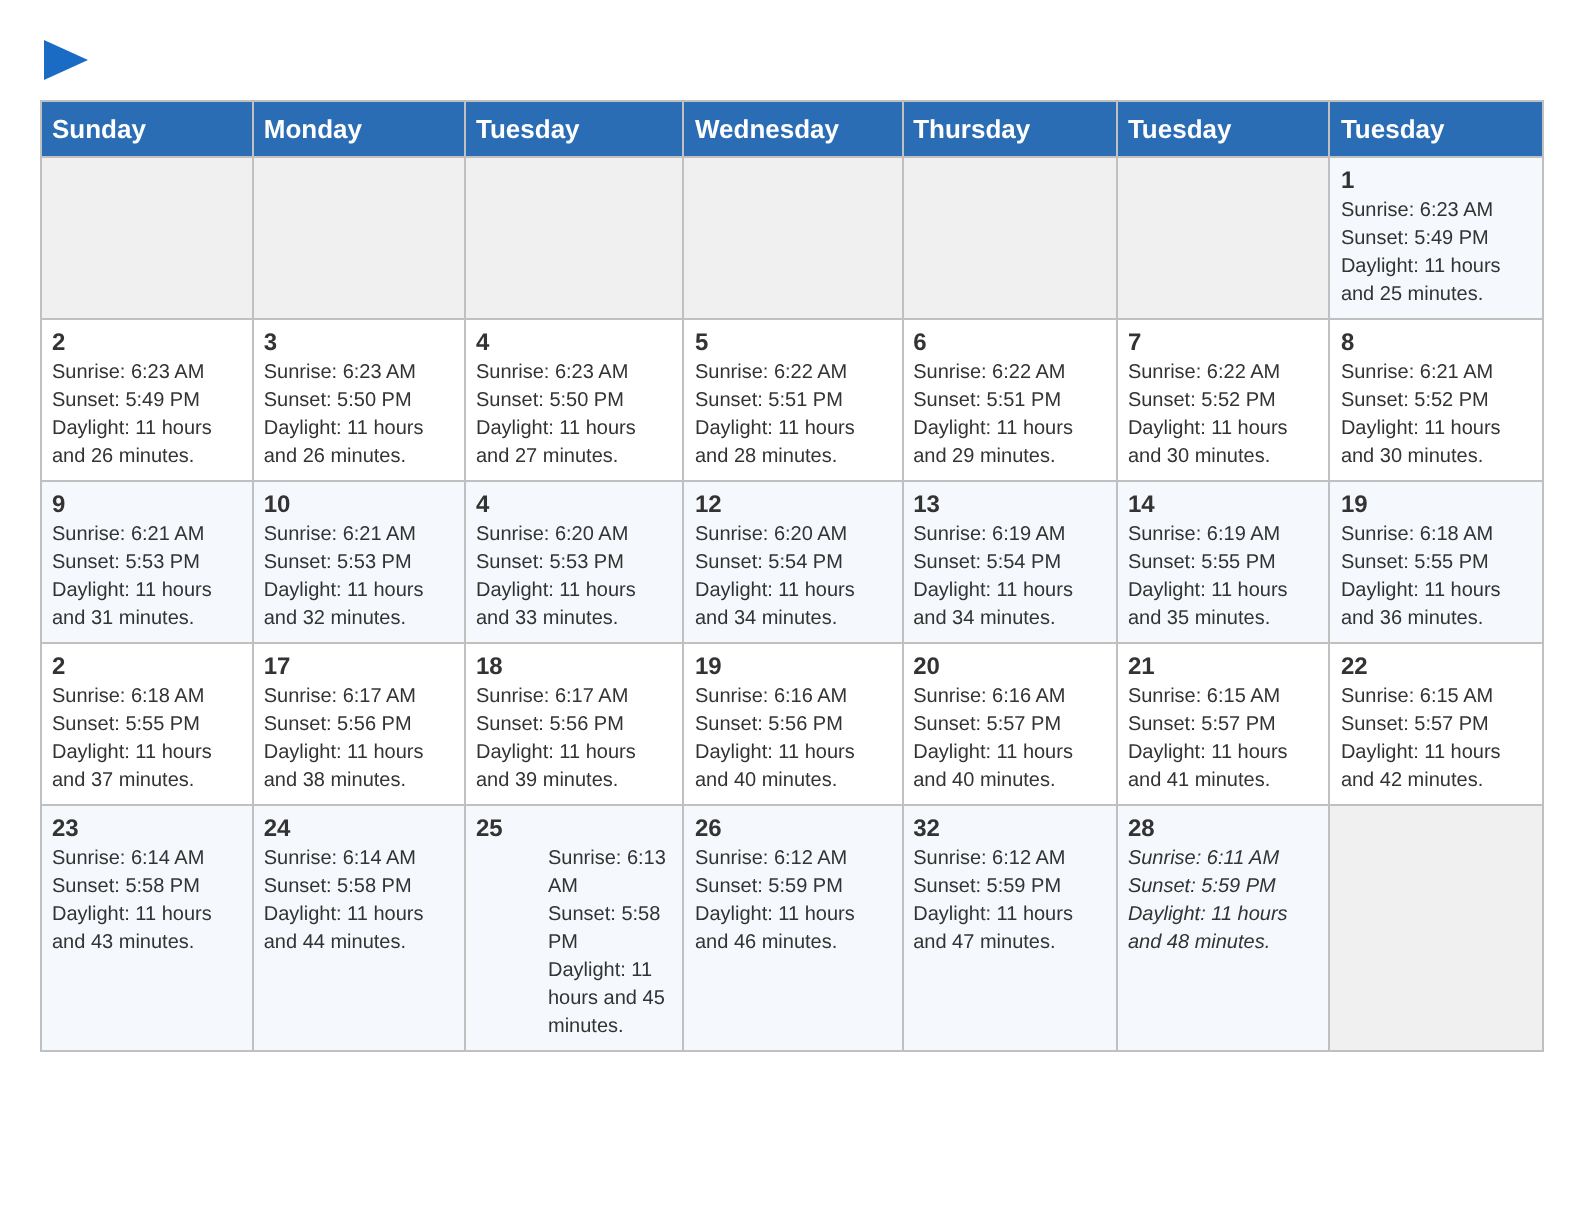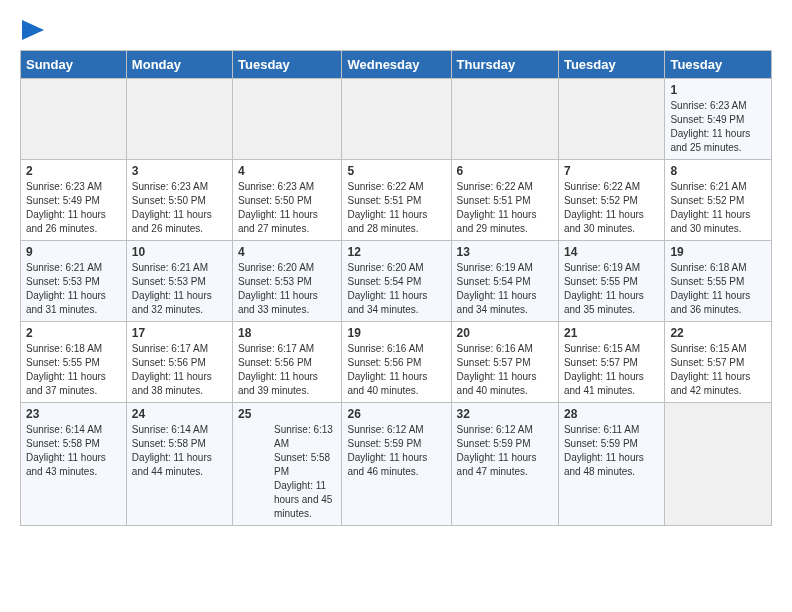--- a/index.html
+++ b/index.html
@@ -290,20 +290,20 @@
 Daylight: 11 hours and 46 minutes.</div>
         </td>
         <td>
           <span class="day-number">32</span>
           <div class="day-info" style="white-space: pre-wrap;">Sunrise: 6:12 AM
 Sunset: 5:59 PM
 Daylight: 11 hours and 47 minutes.</div>
         </td>
         <td>
           <span class="day-number">28</span>
-          <div class="day-info" style="white-space: pre-wrap;">Sunrise: 6:11 AM
+          <div class="day-info" style="white-space: pre-wrap; font-style: italic;">Sunrise: 6:11 AM
 Sunset: 5:59 PM
 Daylight: 11 hours and 48 minutes.</div>
         </td>
         <td class="empty"></td>
       </tr>
     </tbody>
 </table>
 
 </body></html>

